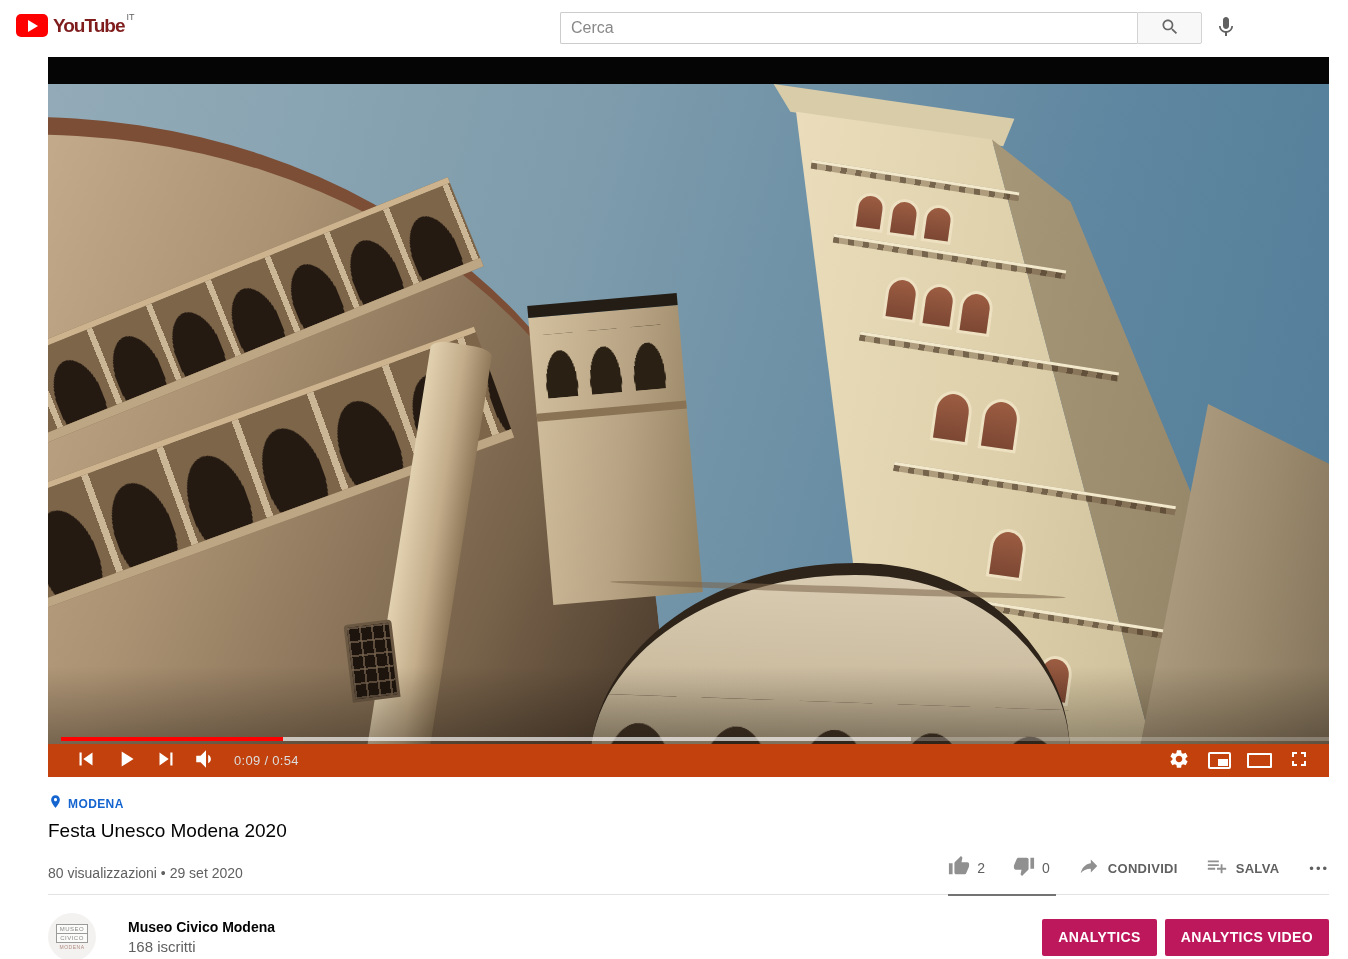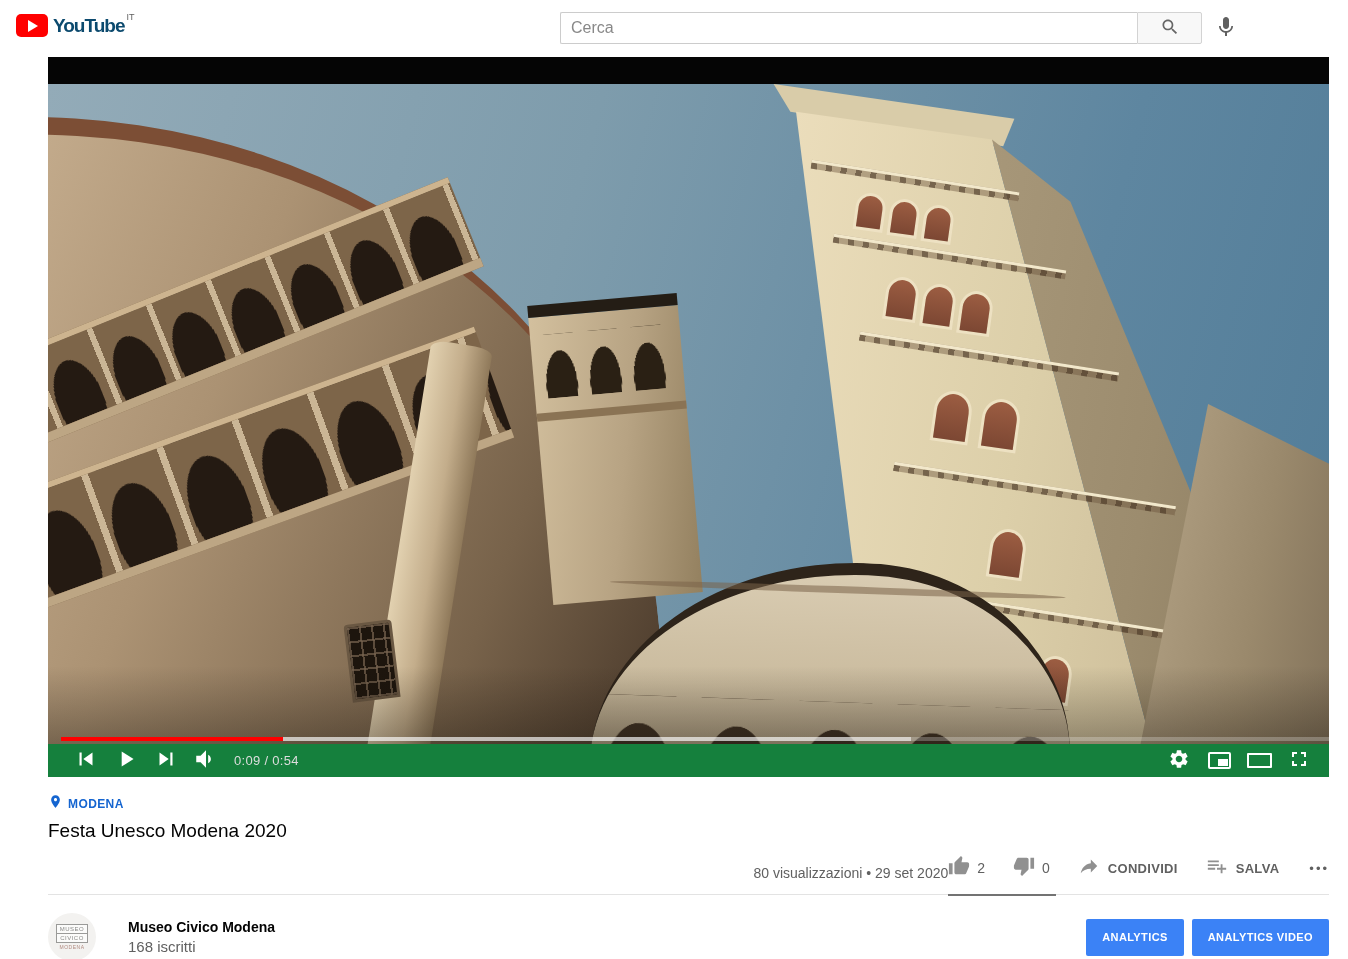--- a/index.html
+++ b/index.html
@@ -4,21 +4,21 @@
 <style>
   * { margin:0; padding:0; box-sizing:border-box; }
   body { background:#fff; font-family:"Liberation Sans", sans-serif; }
   .page { position:relative; width:1348px; height:959px; background:#fff; overflow:hidden; }
 
   
   .header { position:absolute; top:0; left:0; width:100%; height:56px; background:#fff; }
   .logo-group { position:absolute; left:16px; top:14px; display:flex; align-items:flex-start; cursor:pointer; }
   .logo-badge { width:32px; height:23px; background:#ff0000; border-radius:5px; display:flex; align-items:center; justify-content:center; }
   .logo-badge .tri { width:0; height:0; border-left:10px solid #fff; border-top:6px solid transparent; border-bottom:6px solid transparent; margin-left:2px; }
-  .logo-word { font-size:19px; font-weight:bold; letter-spacing:-1px; color:#0c4a6e; margin-left:5px; line-height:23px; }
+  .logo-word { font-size:19px; font-weight:bold; letter-spacing:-1px; color:#7f1d1d; margin-left:5px; line-height:23px; }
   .logo-cc { font-size:9px; color:#606060; margin-left:2px; margin-top:-2px; letter-spacing:0; }
   .search-form { position:absolute; left:560px; top:12px; display:flex; height:32px; }
   .search-input { width:577px; height:32px; border:1px solid #ccc; border-right:none; border-radius:2px 0 0 2px; padding:0 10px; font-size:16px; color:#111; outline:none; font-family:"Liberation Sans", sans-serif; }
   .search-input::placeholder { color:#888; }
   .search-btn { width:65px; height:32px; background:#f8f8f8; border:1px solid #d3d3d3; border-radius:0 2px 2px 0; display:flex; align-items:center; justify-content:center; cursor:pointer; }
   .mic-btn { position:absolute; left:1212px; top:14px; width:28px; height:28px; display:flex; align-items:center; justify-content:center; cursor:pointer; background:none; border:none; }
 
   
   .player { position:absolute; left:48px; top:57px; width:1281px; height:720px; background:#000; overflow:hidden; }
   .letterbox-top { position:absolute; top:0; left:0; width:100%; height:27px; background:#050505; }
@@ -95,55 +95,55 @@
   .vignette { position:absolute; inset:0; background:linear-gradient(to top, rgba(22,16,10,.5) 0%, rgba(22,16,10,0) 16%); }
 
   .caption { position:absolute; left:50%; top:572px; transform:translateX(-50%);
              font-family:"Liberation Serif", serif; font-size:21px; font-weight:bold; letter-spacing:7px;
              color:#ece8df; white-space:nowrap; text-shadow:0 1px 3px rgba(40,30,20,.5); }
 
   
   .progress-row { position:absolute; left:13px; width:1268px; bottom:36px; height:4px; background:rgba(255,255,255,.25); cursor:pointer; }
   .progress-buffer { position:absolute; left:0; top:0; height:100%; background:rgba(255,255,255,.55); }
   .progress-played { position:absolute; left:0; top:0; height:100%; background:#ff0000; }
-  .controlbar { position:absolute; left:0; bottom:0; width:100%; height:33px; background:#15803d; display:flex; align-items:center; }
+  .controlbar { position:absolute; left:0; bottom:0; width:100%; height:33px; background:#c2410c; display:flex; align-items:center; }
   .ctrl-left { display:flex; align-items:center; margin-left:18px; }
   .ctrl-btn { width:40px; height:33px; display:flex; align-items:center; justify-content:center; background:none; border:none; cursor:pointer; }
   .time-display { color:#ddd; font-size:13px; margin-left:8px; letter-spacing:.3px; }
   .ctrl-right { display:flex; align-items:center; margin-left:auto; margin-right:10px; }
   .icon-mini { width:23px; height:17px; border:2px solid #fff; border-radius:2px; position:relative; }
   .icon-mini::after { content:""; position:absolute; right:1px; bottom:1px; width:10px; height:7px; background:#fff; }
   .icon-theater { width:25px; height:15px; border:2px solid #fff; border-radius:1px; }
 
   
   .info { position:absolute; left:48px; top:777px; width:1281px; }
   .tag-row { display:flex; align-items:center; padding-top:17px; cursor:pointer; }
   .tag-label { color:#1565d0; font-size:12px; font-weight:bold; letter-spacing:.4px; margin-left:5px; }
   .video-title { color:#030303; font-size:19px; font-weight:normal; margin-top:7px; }
-  .meta-row { display:flex; align-items:flex-end; justify-content:flex-end; margin-top:13px; padding-bottom:13px; border-bottom:1px solid #e3e3e3; }
+  .meta-row { display:flex; align-items:flex-end; justify-content:space-between; margin-top:13px; padding-bottom:13px; border-bottom:1px solid #e3e3e3; }
   .meta-text { color:#606060; font-size:14px; }
   .actions { display:flex; align-items:center; }
   .action-item { display:flex; align-items:center; margin-left:28px; cursor:pointer; color:#606060; }
   .action-count { font-size:14px; color:#606060; margin-left:7px; }
   .action-label { font-size:13px; font-weight:bold; color:#606060; letter-spacing:.3px; margin-left:8px; }
   .sentiment-wrap { position:relative; display:flex; align-items:center; }
   .sentiment-bar { position:absolute; left:0; right:-6px; bottom:-15px; height:2px; background:#737373; }
   .more-dots { font-size:13px; color:#606060; letter-spacing:2px; margin-left:30px; cursor:pointer; }
 
   .channel-row { display:flex; align-items:center; padding-top:18px; }
   .avatar { width:48px; height:48px; border-radius:50%; background:#f3f2f0; display:flex; flex-direction:column; align-items:center; justify-content:center; cursor:pointer; overflow:hidden; }
   .stamp-box { border:1px solid #9a9a98; color:#8a8a88; font-size:6px; letter-spacing:.5px; padding:1px 3px; background:#fbfbfa; }
   .stamp-box.b2 { margin-top:-1px; }
   .stamp-sub { font-size:5px; color:#b08a80; letter-spacing:.5px; margin-top:1px; }
   .channel-text { margin-left:32px; }
   .channel-name { font-size:14px; font-weight:bold; color:#030303; cursor:pointer; }
   .channel-subs { font-size:15px; color:#606060; margin-top:3px; }
   .owner-buttons { margin-left:auto; display:flex; }
-  .blue-btn { height:37px; padding:0 16px; margin-left:8px; background:#3b82f6; color:#fff; border:none; border-radius:2px;
-              font-family:"Liberation Sans", sans-serif; font-size:11px; font-weight:bold; letter-spacing:.4px; cursor:pointer; }
+  .blue-btn { height:37px; padding:0 16px; margin-left:8px; background:#be185d; color:#fff; border:none; border-radius:2px;
+              font-family:"Liberation Sans", sans-serif; font-size:14px; font-weight:bold; letter-spacing:.4px; cursor:pointer; }
 </style>
 </head>
 <body>
 
 <div class="page">
 
   <div class="header">
     <div class="logo-group">
       <div class="logo-badge">
           <div class="tri"></div>

